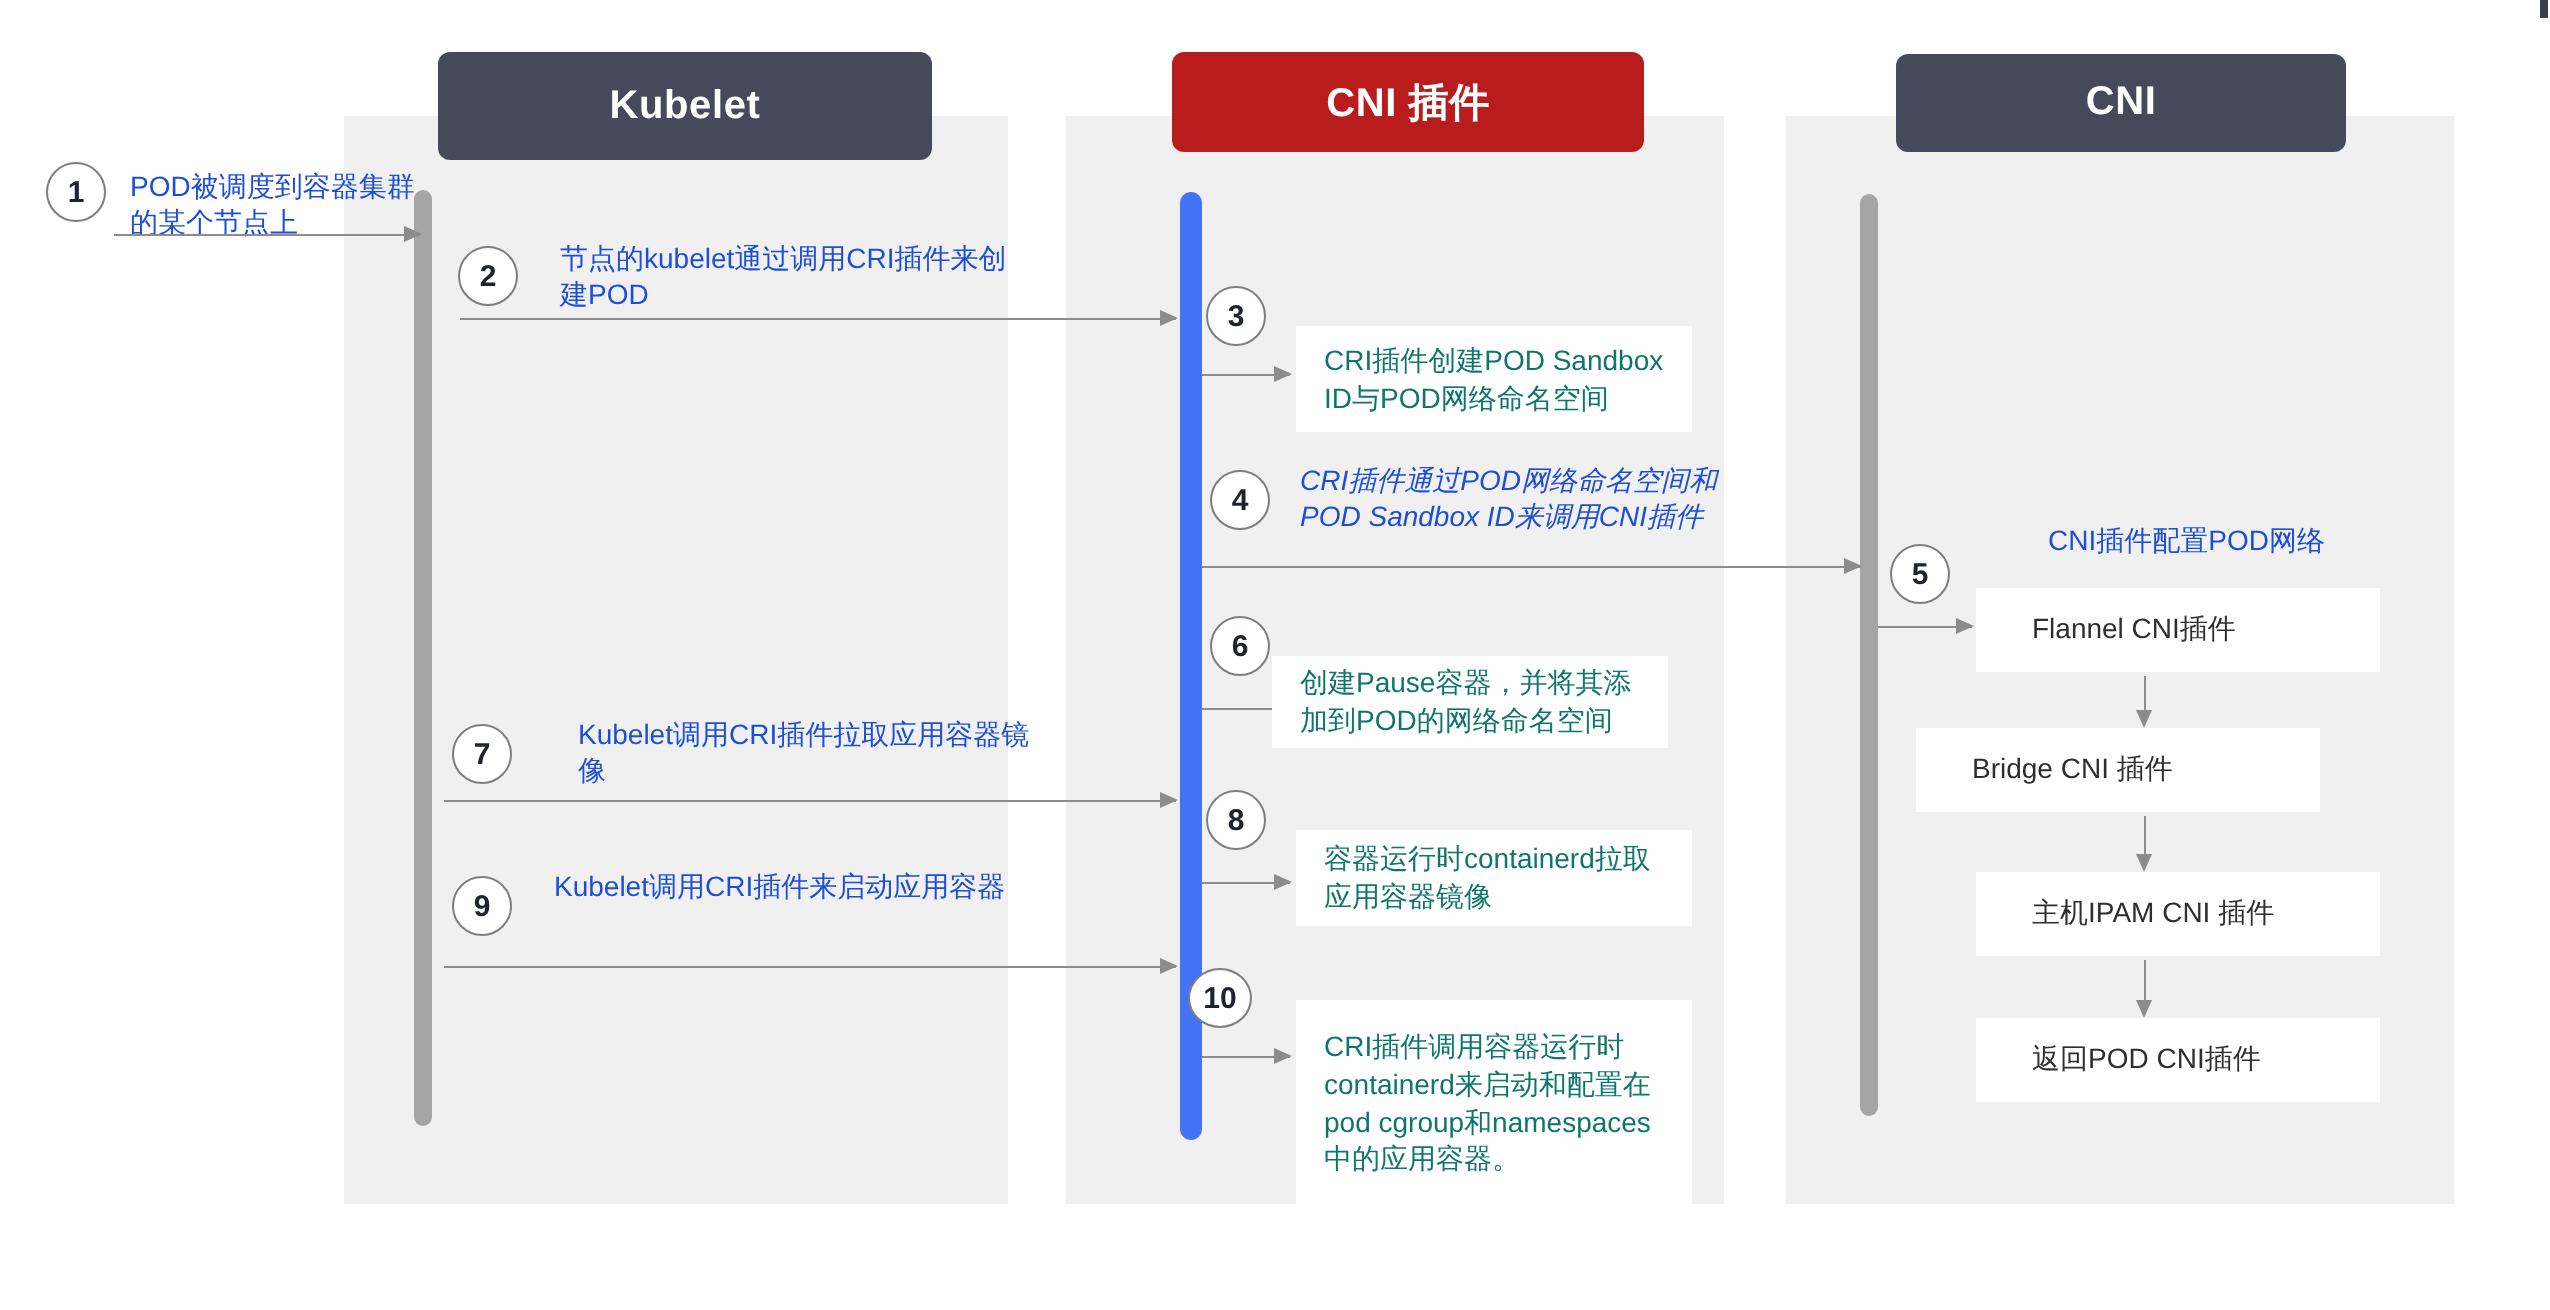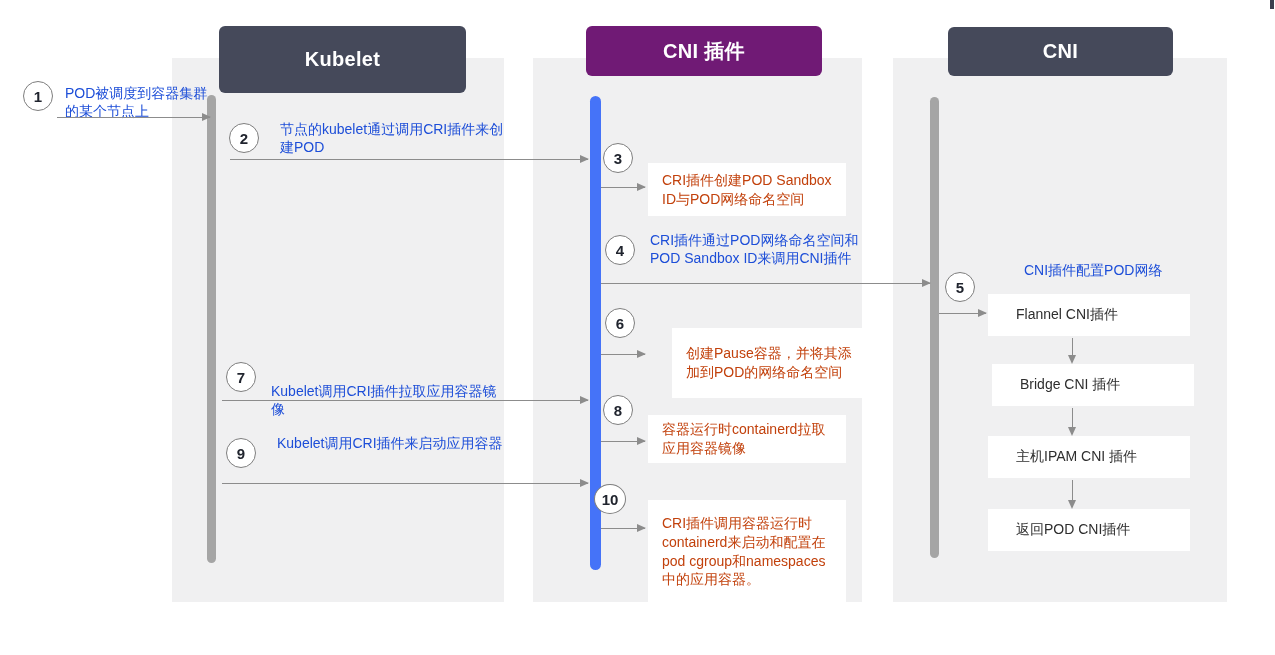--- a/index.html
+++ b/index.html
@@ -7,33 +7,33 @@
     width:1275px;height:655px;position:relative;background:#ffffff;
     font-family:"Liberation Sans","DejaVu Sans",sans-serif;
     overflow:hidden;color:#2e2e2e;
   }
   .panel{position:absolute;background:#f0f0f1;}
   .colheader{
     position:absolute;border-radius:6px;display:flex;align-items:center;justify-content:center;
     color:#ffffff;font-weight:bold;font-size:20px;letter-spacing:.3px;
   }
   .hdr-dark{background:#45495a;}
-  .hdr-blue{background:#701a75;}
+  .hdr-blue{background:#b91c1c;}
   .lifeline{position:absolute;border-radius:6px;}
   .ll-gray{background:#a5a5a5;}
   .ll-blue{background:#4573f8;}
   .circle{
     position:absolute;width:30px;height:30px;border-radius:50%;
     background:#ffffff;border:1.5px solid #7e7e7e;box-sizing:border-box;
     display:flex;align-items:center;justify-content:center;
     font-weight:bold;font-size:15px;color:#20242e;
   }
   .note{position:absolute;font-size:14px;line-height:1.32;color:#1d4ed8;}
   .wbox{
-    position:absolute;background:#ffffff;font-size:14px;line-height:1.35;color:#c2410c;
+    position:absolute;background:#ffffff;font-size:14px;line-height:1.35;color:#0f766e;
     display:flex;align-items:center;box-sizing:border-box;padding:8px 14px;
   }
   .chainbox{
     position:absolute;background:#ffffff;font-size:14px;color:#2e2e2e;
     display:flex;align-items:center;box-sizing:border-box;padding-left:28px;
     width:202px;height:42px;
   }
   .harrow{position:absolute;height:0;border-top:1.5px solid #8c8c8c;}
   .harrow .head{
     position:absolute;right:-1px;top:-5px;width:0;height:0;
@@ -46,21 +46,21 @@
   }
   .corner-mark{position:absolute;right:1px;top:0;width:4px;height:9px;background:#3a3f4e;}
 </style>
 </head>
 <body>
 
 <div class="panel" style="left:172px;top:58px;width:332px;height:544px;"></div>
 <div class="panel" style="left:533px;top:58px;width:329px;height:544px;"></div>
 <div class="panel" style="left:893px;top:58px;width:334px;height:544px;"></div>
 
-<div class="colheader hdr-dark" style="left:219px;top:26px;width:247px;height:67px;">Kubelet</div>
+<div class="colheader hdr-dark" style="left:219px;top:26px;width:247px;height:54px;">Kubelet</div>
 <div class="colheader hdr-blue" style="left:586px;top:26px;width:236px;height:50px;">CNI 插件</div>
 <div class="colheader hdr-dark" style="left:948px;top:27px;width:225px;height:49px;">CNI</div>
 
 <div class="lifeline ll-gray" style="left:207px;top:95px;width:9px;height:468px;"></div>
 <div class="lifeline ll-blue" style="left:590px;top:96px;width:11px;height:474px;"></div>
 <div class="lifeline ll-gray" style="left:930px;top:97px;width:9px;height:461px;"></div>
 
 <div class="circle" style="left:23px;top:81px;">1</div>
 <div class="note" style="left:65px;top:84px;width:150px;">POD被调度到容器集群的某个节点上</div>
 <div class="harrow" style="left:57px;top:117px;width:153px;">
@@ -73,53 +73,53 @@
     <i class="head"></i>
   </div>
 
 <div class="circle" style="left:603px;top:143px;">3</div>
 <div class="harrow" style="left:601px;top:187px;width:44px;">
     <i class="head"></i>
   </div>
 <div class="wbox" style="left:648px;top:163px;width:198px;height:53px;">CRI插件创建POD Sandbox ID与POD网络命名空间</div>
 
 <div class="circle" style="left:605px;top:235px;">4</div>
-<div class="note" style="left:650px;top:231px;width:232px;">CRI插件通过POD网络命名空间和POD Sandbox ID来调用CNI插件</div>
+<div class="note" style="left:650px;top:231px;width:232px;font-style:italic;">CRI插件通过POD网络命名空间和POD Sandbox ID来调用CNI插件</div>
 <div class="harrow" style="left:601px;top:283px;width:329px;">
     <i class="head"></i>
   </div>
 
 <div class="circle" style="left:945px;top:272px;">5</div>
 <div class="note" style="left:1004px;top:261px;width:220px;margin-left:20px;">CNI插件配置POD网络</div>
 <div class="harrow" style="left:939px;top:313px;width:47px;">
     <i class="head"></i>
   </div>
 
 <div class="chainbox" style="left:988px;top:294px;">Flannel CNI插件</div>
 <div class="varrow" style="left:1072px;top:338px;height:24px;">
     <i class="vhead"></i>
   </div>
-<div class="chainbox" style="left:992px;top:364px;">Bridge CNI 插件</div>
+<div class="chainbox" style="left:958px;top:364px;">Bridge CNI 插件</div>
 <div class="varrow" style="left:1072px;top:408px;height:26px;">
     <i class="vhead"></i>
   </div>
 <div class="chainbox" style="left:988px;top:436px;text-align:right;">主机IPAM CNI 插件</div>
 <div class="varrow" style="left:1072px;top:480px;height:27px;">
     <i class="vhead"></i>
   </div>
 <div class="chainbox" style="left:988px;top:509px;">返回POD CNI插件</div>
 
 <div class="circle" style="left:605px;top:308px;">6</div>
 <div class="harrow" style="left:601px;top:354px;width:44px;">
     <i class="head"></i>
   </div>
-<div class="wbox" style="left:672px;top:328px;width:198px;height:70px;">创建Pause容器，并将其添加到POD的网络命名空间</div>
+<div class="wbox" style="left:636px;top:328px;width:198px;height:46px;">创建Pause容器，并将其添加到POD的网络命名空间</div>
 
 <div class="circle" style="left:226px;top:362px;">7</div>
-<div class="note" style="left:271px;top:358px;width:235px;margin-top:24px;">Kubelet调用CRI插件拉取应用容器镜像</div>
+<div class="note" style="left:289px;top:358px;width:235px;">Kubelet调用CRI插件拉取应用容器镜像</div>
 <div class="harrow" style="left:222px;top:400px;width:366px;">
     <i class="head"></i>
   </div>
 
 <div class="circle" style="left:603px;top:395px;">8</div>
 <div class="harrow" style="left:601px;top:441px;width:44px;">
     <i class="head"></i>
   </div>
 <div class="wbox" style="left:648px;top:415px;width:198px;height:48px;">容器运行时containerd拉取应用容器镜像</div>
 

